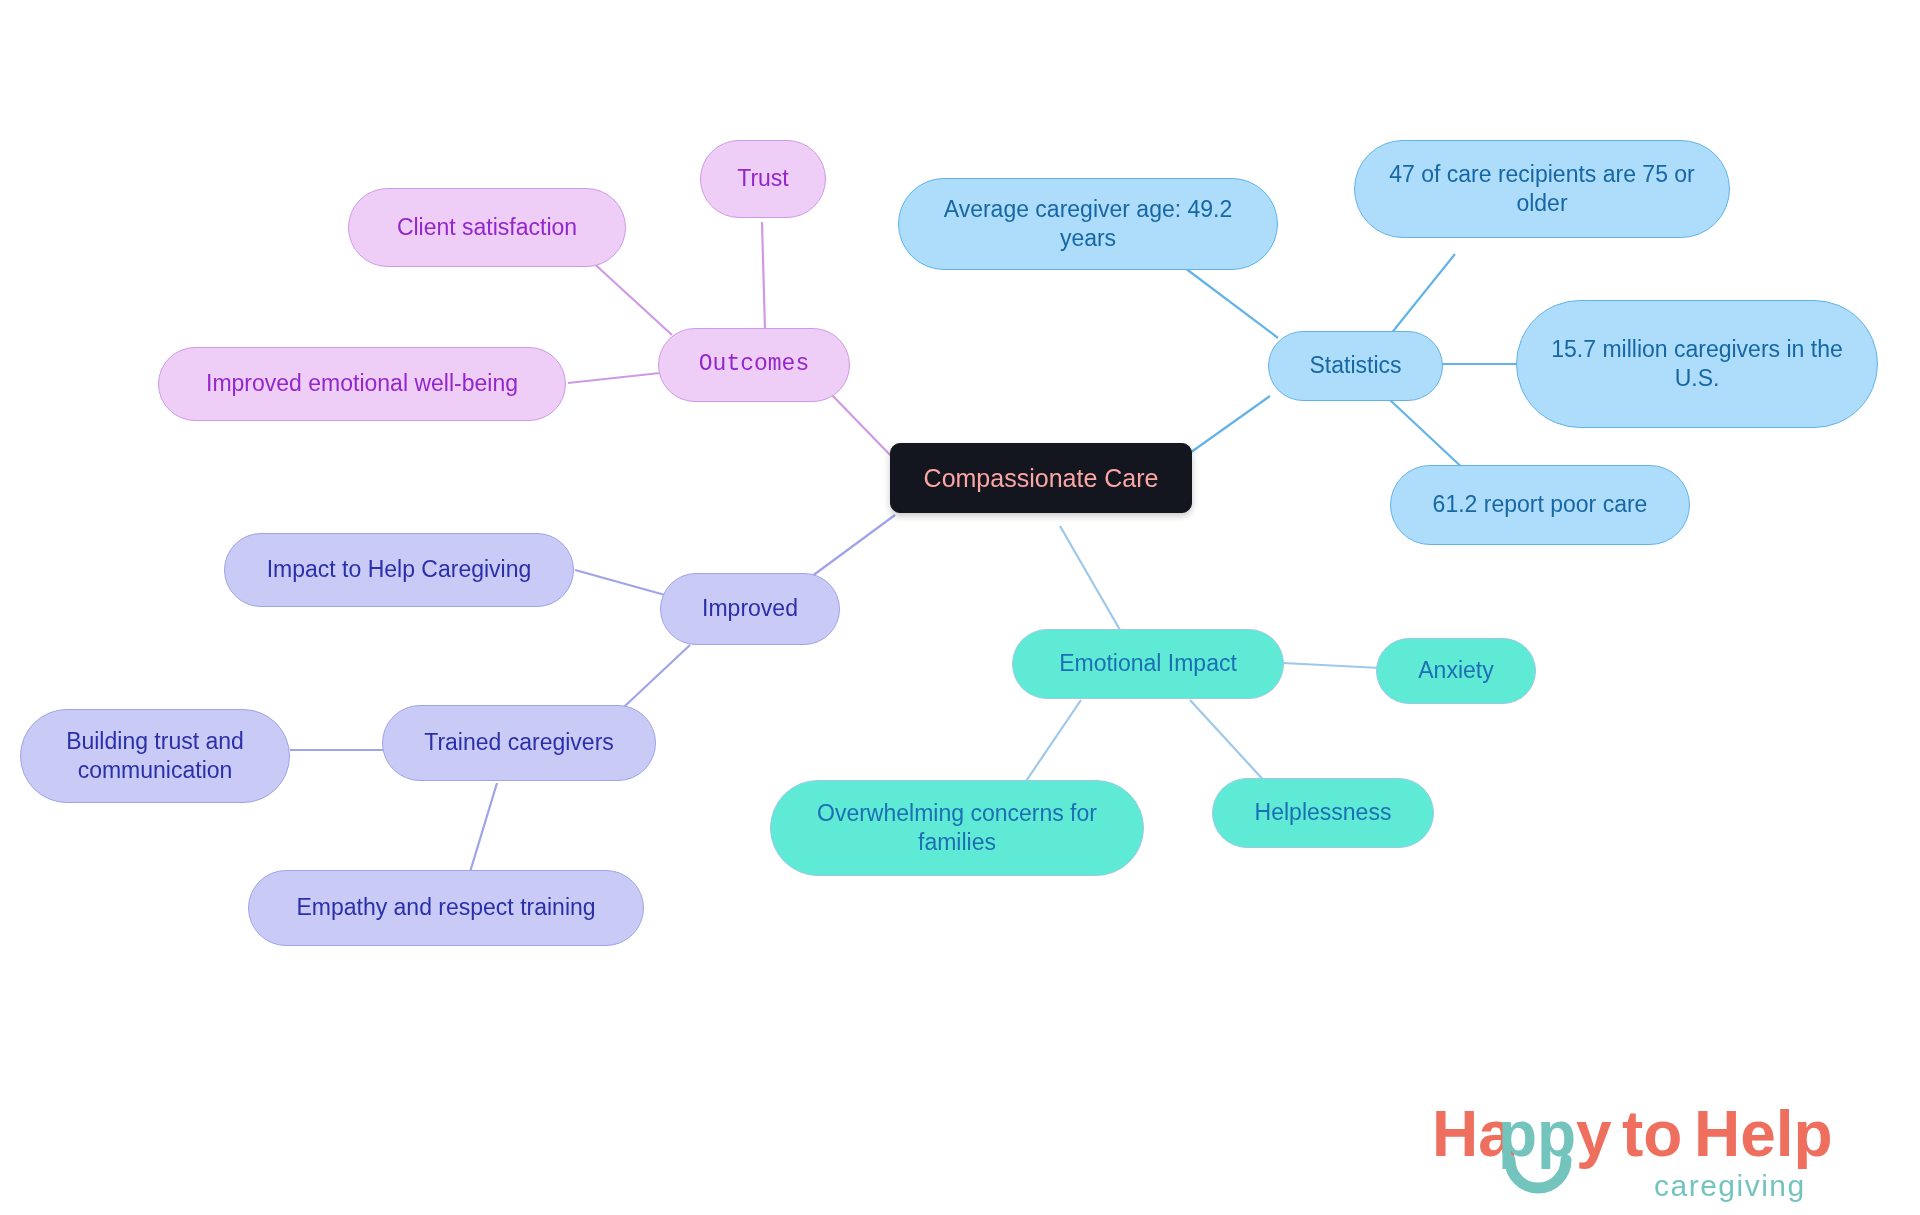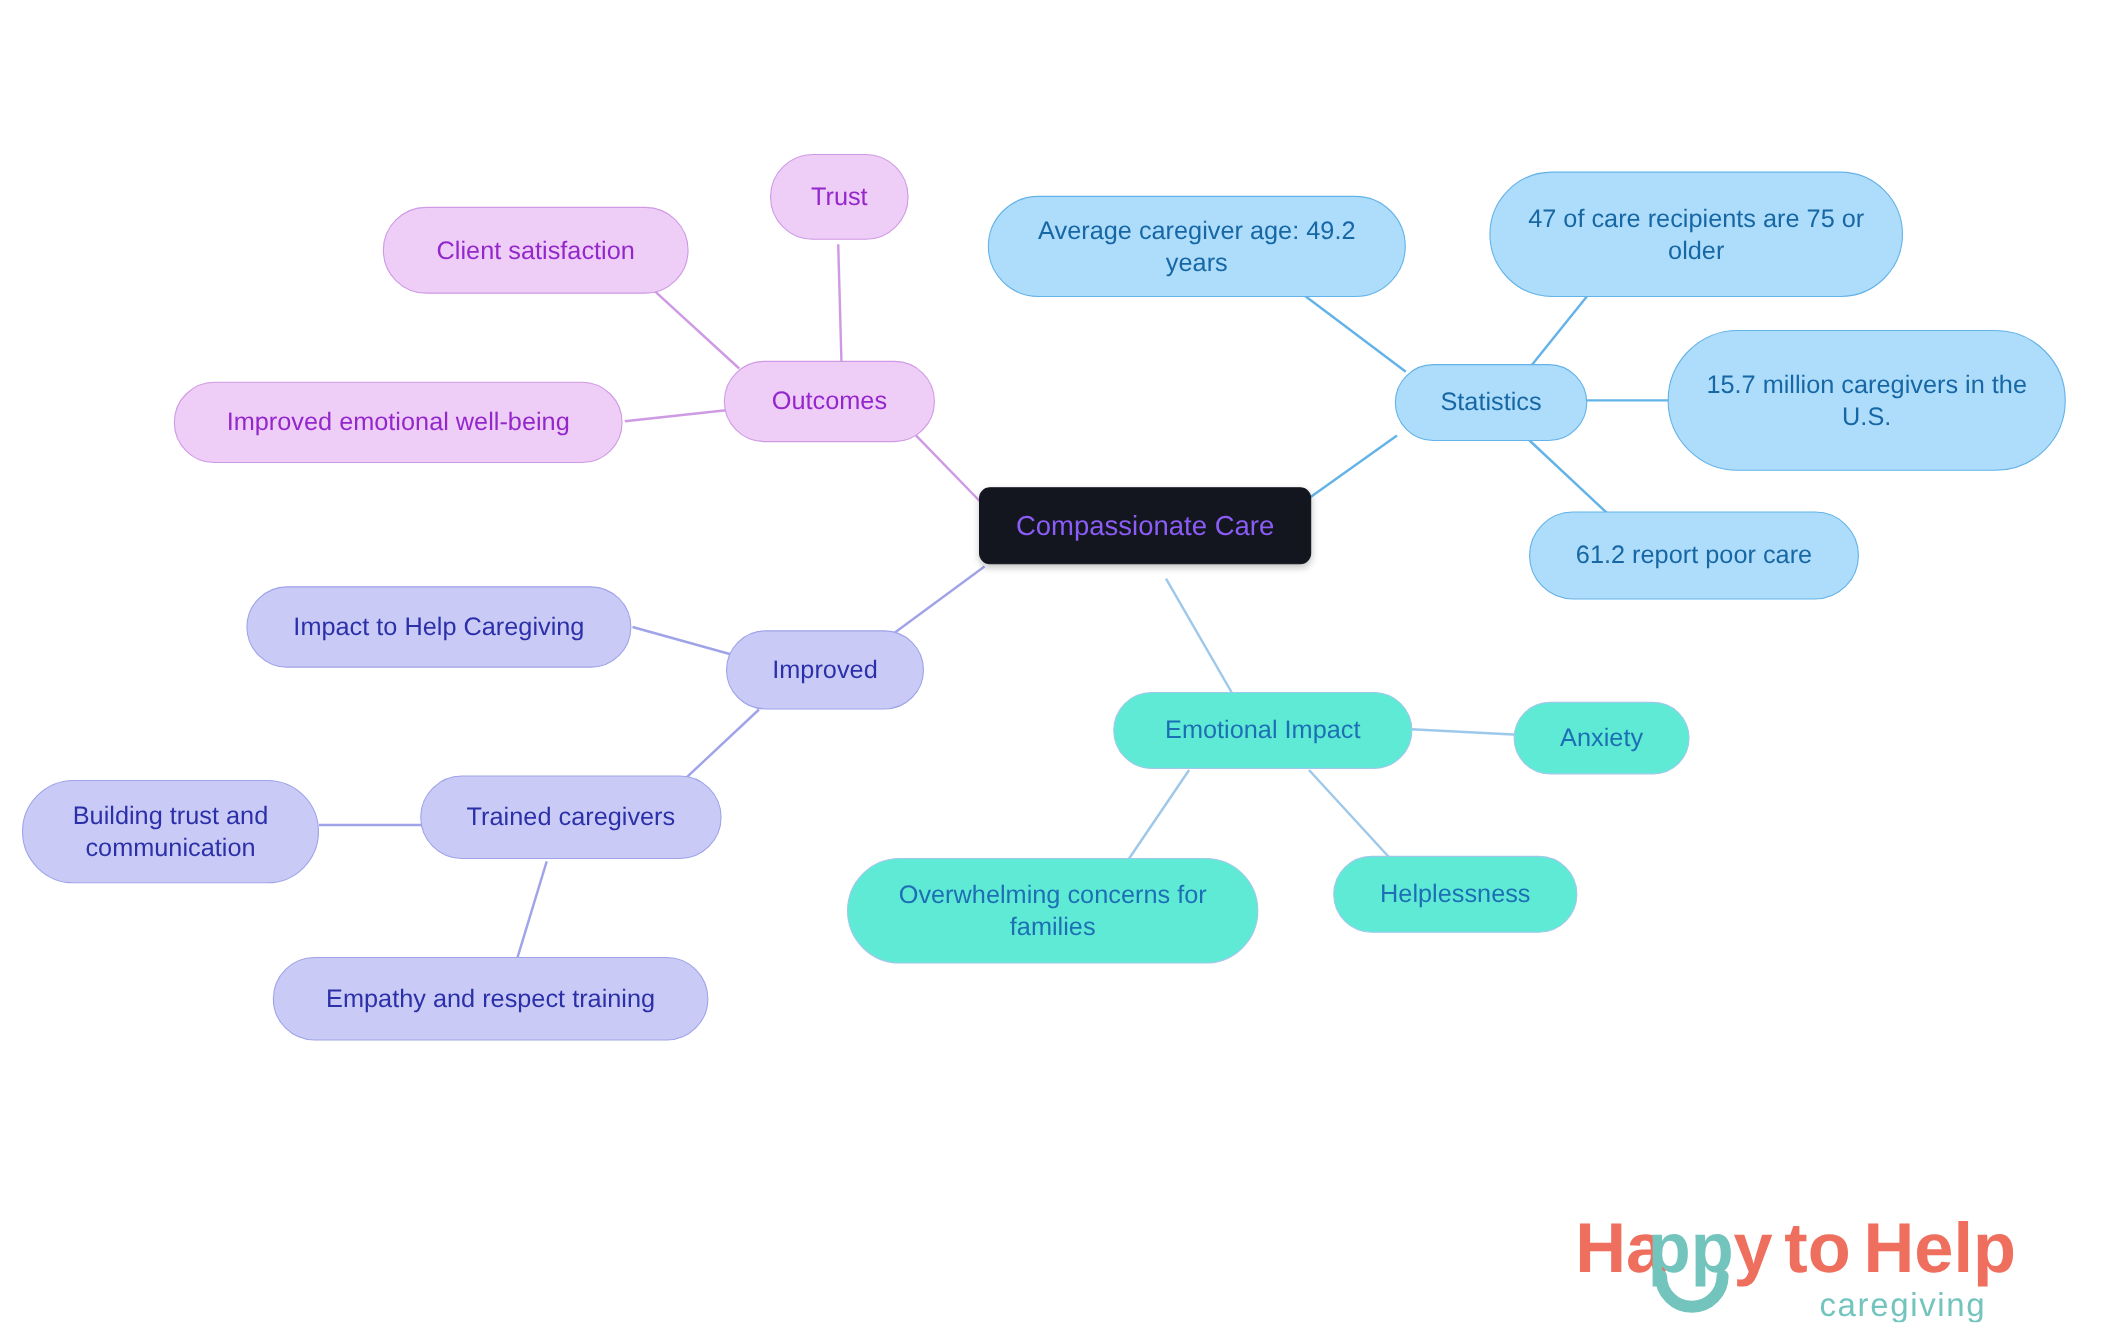--- a/index.html
+++ b/index.html
@@ -32,21 +32,21 @@
     line-height: 1.28;
     padding: 6px 14px;
     z-index: 5;
   }
   .node-label { display: block; width: 100%; }
 
   
   .node.root {
     background: #14161f;
     border-color: #14161f;
-    color: #8b5cf6;
+    color: #fca5a5;
     font-size: 25px;
     border-radius: 10px;
     box-shadow: 0 3px 7px rgba(0,0,0,0.22);
   }
   
   .node.stat {
     background: #aedcfb;
     border-color: #63b3e8;
     color: #1667a4;
     font-size: 23px;
@@ -118,21 +118,21 @@
   <div class="node root" style="left:890px; top:443px; width:302px; height:70px;">
     <span class="node-label">Compassionate Care</span>
   </div>
 
   <div class="node stat" style="left:1268px; top:331px; width:175px; height:70px;">
     <span class="node-label">Statistics</span>
   </div>
   <div class="node stat" style="left:898px; top:178px; width:380px; height:92px;">
     <span class="node-label">Average caregiver age: 49.2 years</span>
   </div>
-  <div class="node stat" style="left:1354px; top:140px; width:376px; height:114px;margin-top:16px;">
+  <div class="node stat" style="left:1354px; top:140px; width:376px; height:98px;">
     <span class="node-label">47 of care recipients are 75 or older</span>
   </div>
   <div class="node stat" style="left:1516px; top:300px; width:362px; height:128px;">
     <span class="node-label">15.7 million caregivers in the U.S.</span>
   </div>
   <div class="node stat" style="left:1390px; top:465px; width:300px; height:80px;">
     <span class="node-label">61.2 report poor care</span>
   </div>
 
   <div class="node emo" style="left:1012px; top:629px; width:272px; height:70px;">
@@ -157,21 +157,21 @@
   <div class="node sol" style="left:382px; top:705px; width:274px; height:76px;">
     <span class="node-label">Trained caregivers</span>
   </div>
   <div class="node sol" style="left:20px; top:709px; width:270px; height:94px;">
     <span class="node-label">Building trust and communication</span>
   </div>
   <div class="node sol" style="left:248px; top:870px; width:396px; height:76px;">
     <span class="node-label">Empathy and respect training</span>
   </div>
 
-  <div class="node out" style="left:658px; top:328px; width:192px; height:74px;">
+  <div class="node out" style="left:658px; top:328px; width:192px; height:74px;font-family:Liberation Mono, monospace;">
     <span class="node-label">Outcomes</span>
   </div>
   <div class="node out" style="left:700px; top:140px; width:126px; height:78px;">
     <span class="node-label">Trust</span>
   </div>
   <div class="node out" style="left:348px; top:188px; width:278px; height:79px;">
     <span class="node-label">Client satisfaction</span>
   </div>
   <div class="node out" style="left:158px; top:347px; width:408px; height:74px;">
     <span class="node-label">Improved emotional well-being</span>

